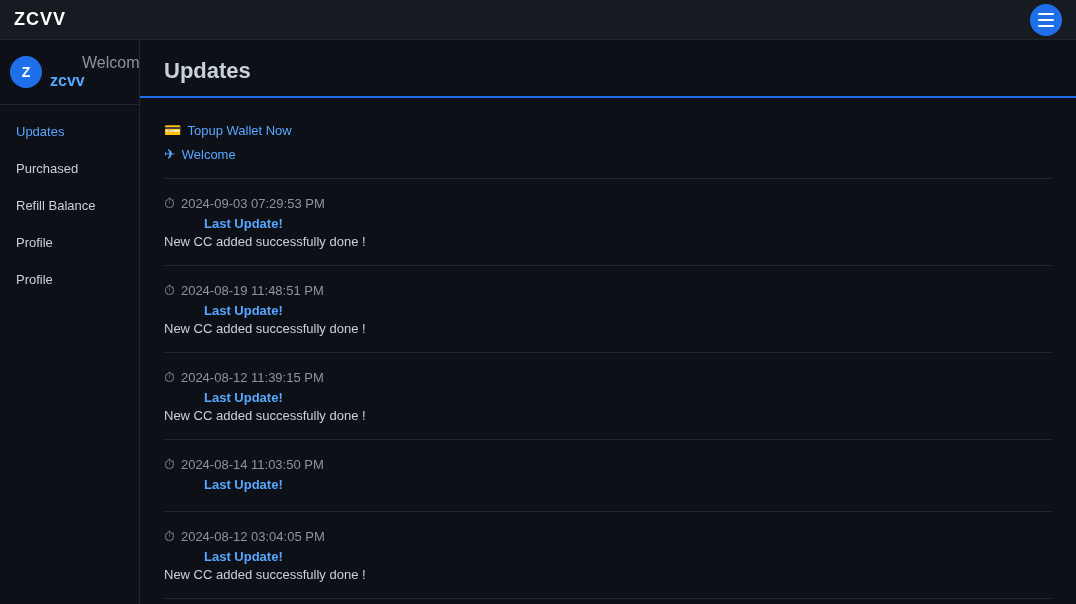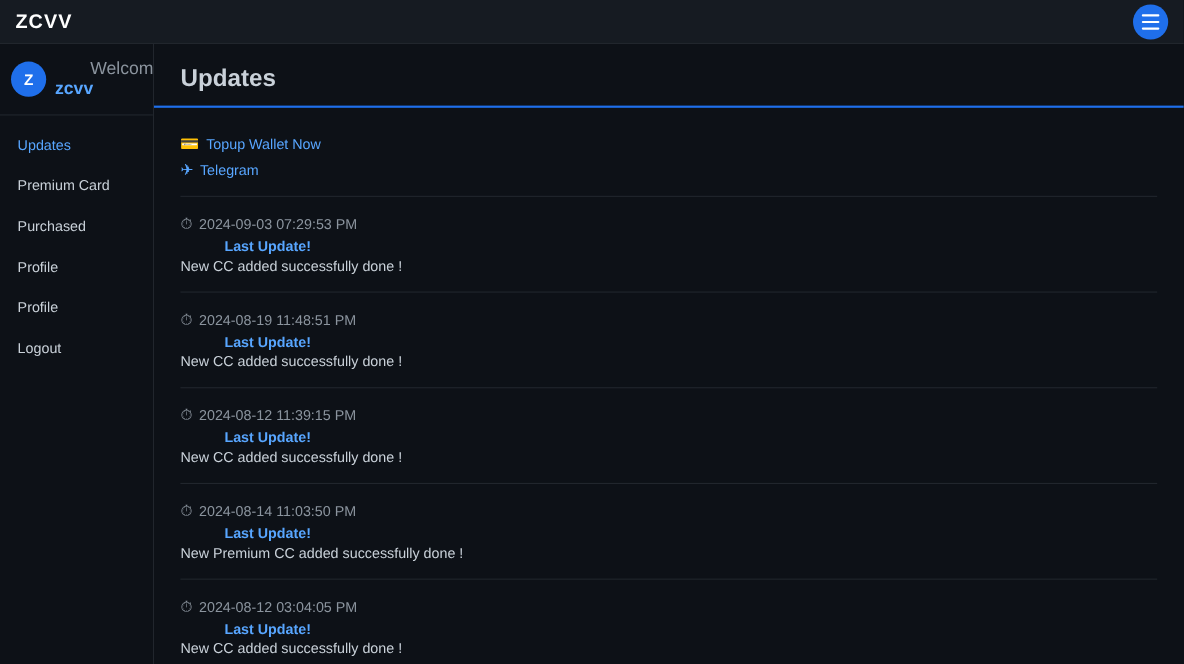--- a/index.html
+++ b/index.html
@@ -214,42 +214,41 @@
     <div class="sidebar-user">
       <div class="user-avatar">Z</div>
       <div>
         <span class="user-welcome">Welcome,</span>
         <span class="user-name">zcvv</span>
       </div>
     </div>
     <nav class="sidebar-nav">
 
     <div class="sidebar-item active">Updates</div>
-        <div class="sidebar-item">Premium Card</div>
         <div class="sidebar-item">Purchased</div>
+        <div class="sidebar-item">Refill Balance</div>
         <div class="sidebar-item">Profile</div>
         <div class="sidebar-item">Profile</div>
-        <div class="sidebar-item">Logout</div>
       </nav>
   </aside>
 
   <main class="content">
     <div class="content-header">
       <h1 class="content-title">Updates</h1>
     </div>
     <div class="content-body">
       <div class="action-links">
 
       <a class="action-link" href="#">
             <span class="link-icon">💳</span>
             <span>Topup Wallet Now</span>
           </a>
           <a class="action-link" href="#">
             <span class="link-icon">✈</span>
-            <span>Telegram</span>
+            <span>Welcome</span>
           </a>
         </div>
       <div class="update-list">
 
       <div class="update-entry">
             <div class="update-timestamp">
               <span class="clock-icon">⏱</span>
               <span>2024-09-03 07:29:53 PM</span>
             </div>
             <div class="update-label">Last Update!</div>
@@ -270,21 +269,20 @@
             </div>
             <div class="update-label">Last Update!</div>
             <div class="update-message">New CC added successfully done !</div>
           </div>
           <div class="update-entry">
             <div class="update-timestamp">
               <span class="clock-icon">⏱</span>
               <span>2024-08-14 11:03:50 PM</span>
             </div>
             <div class="update-label">Last Update!</div>
-            <div class="update-message">New Premium CC added successfully done !</div>
           </div>
           <div class="update-entry">
             <div class="update-timestamp">
               <span class="clock-icon">⏱</span>
               <span>2024-08-12 03:04:05 PM</span>
             </div>
             <div class="update-label">Last Update!</div>
             <div class="update-message">New CC added successfully done !</div>
           </div>
         </div>

